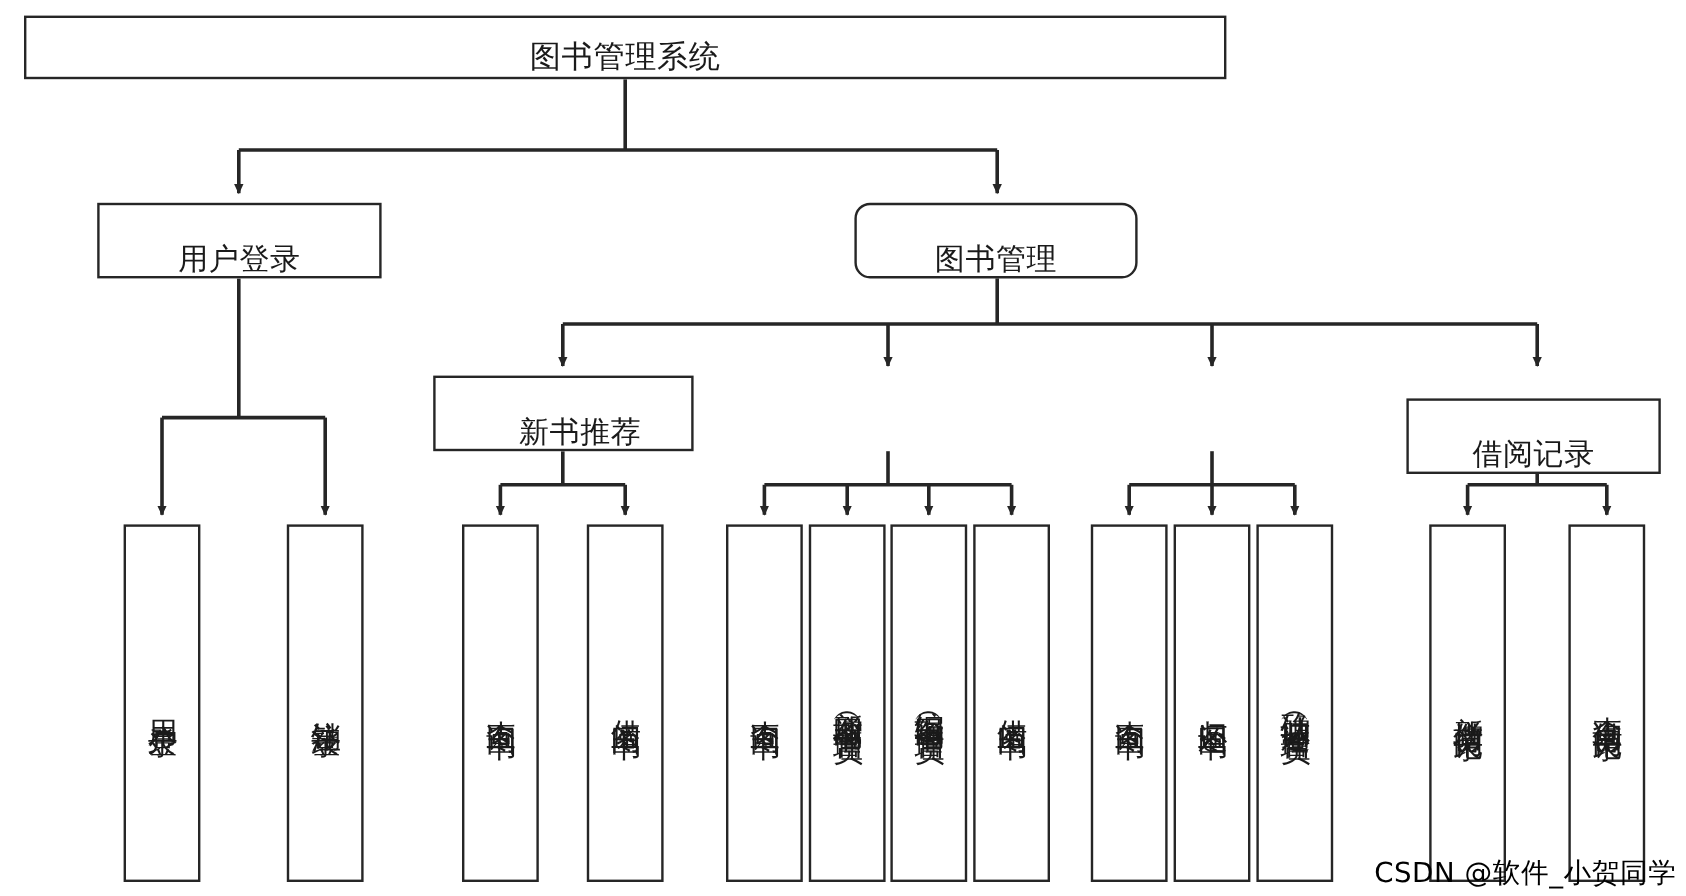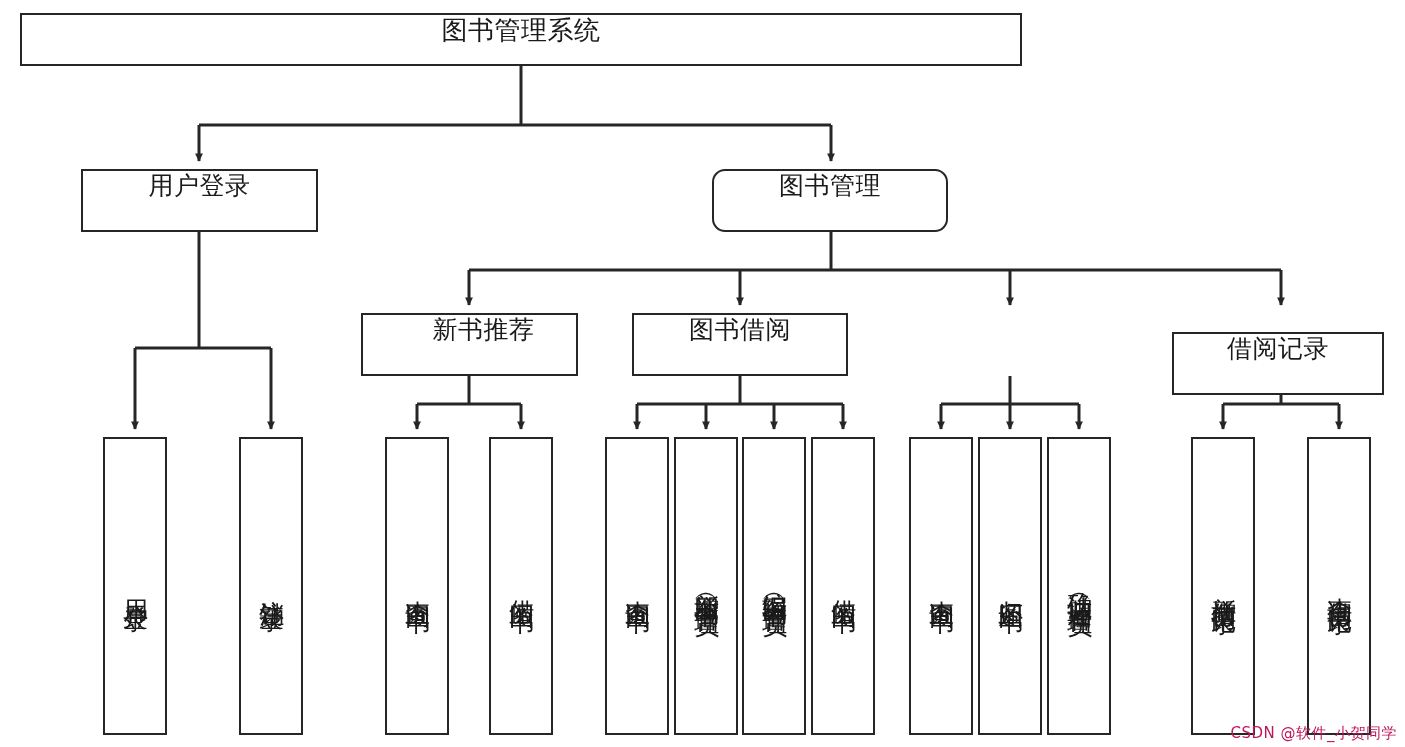--- a/index.html
+++ b/index.html
@@ -25,21 +25,21 @@
     width: 1405px;
     height: 747px;
     pointer-events: none;
   }
   .node {
     position: absolute;
     box-sizing: border-box;
     background: #ffffff;
     border: 2px solid #262626;
     display: flex;
-    align-items: flex-start;
+    align-items: flex-end;
     justify-content: center;
     text-align: center;
     color: #1a1a1a;
   }
   .node-label {
     display: block;
     line-height: 1.18;
     white-space: nowrap;
   }
   
@@ -62,22 +62,22 @@
     font-size: 25px;
     line-height: 1.05;
     letter-spacing: 3px;
     white-space: normal;
     max-height: 100%;
   }
   #watermark {
     position: absolute;
     right: 8px;
     bottom: 4px;
-    font-size: 15px;
-    color: #be185d;
+    font-size: 23px;
+    color: #000000;
     letter-spacing: 0.5px;
     user-select: none;
   }
 </style>
 </head>
 <body>
 
 <div id="diagram-root">
 
   <svg id="edge-layer" width="1405" height="747" viewBox="0 0 1405 747" xmlns="http://www.w3.org/2000/svg">
@@ -139,23 +139,20 @@
   </div>
 
   <div class="node horiz" style="left:712px; top:169px; width:236px; height:63px;border-radius:13px;">
     <span class="node-label">图书管理</span>
   </div>
 
   <div class="node horiz" style="left:361px; top:313px; width:217px; height:63px;padding-left:28px;">
     <span class="node-label">新书推荐</span>
   </div>
 
-  <div class="node horiz" style="left:632px; top:313px; width:216px; height:63px;">
-    <span class="node-label">图书借阅</span>
-  </div>
 
 
   <div class="node horiz" style="left:1172px; top:332px; width:212px; height:63px;">
     <span class="node-label">借阅记录</span>
   </div>
 
   <div class="node vert" style="left:103px; top:437px; width:64px; height:298px;">
     <span class="node-label">用户登录</span>
   </div>
 

